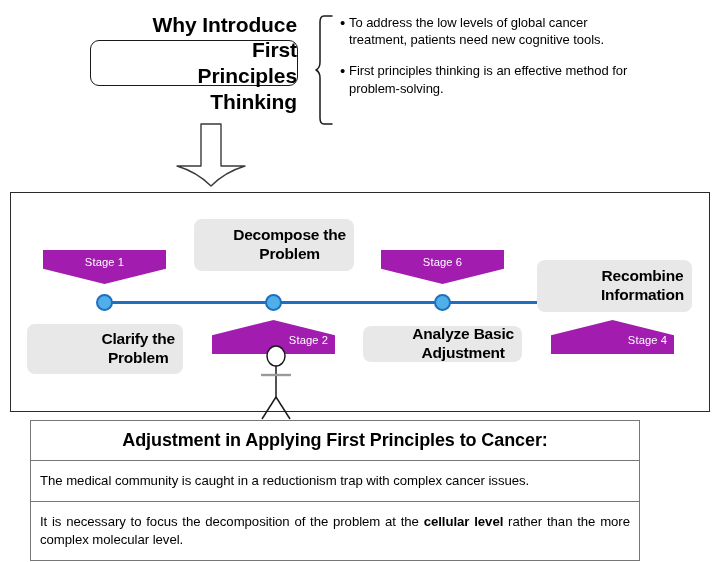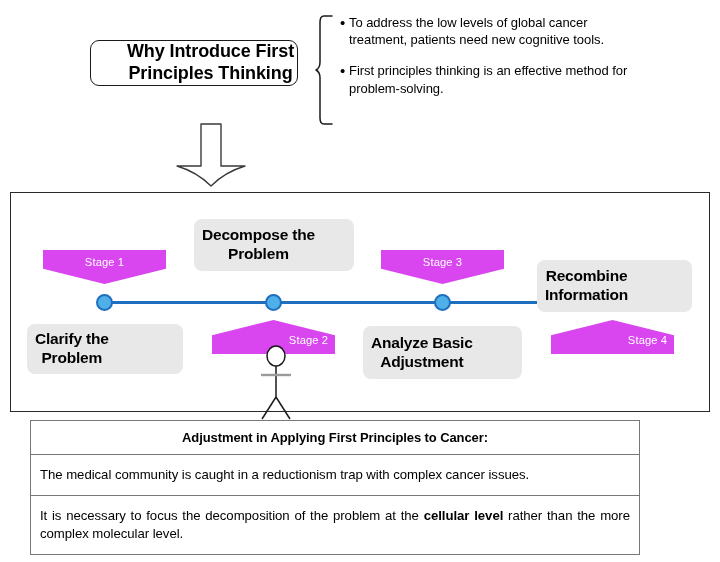--- a/index.html
+++ b/index.html
@@ -25,24 +25,24 @@
     height: 46px;
     border: 1.4px solid #1a1a1a;
     border-radius: 9px;
     background: #ffffff;
     display: flex;
     align-items: center;
     justify-content: center;
     box-sizing: border-box;
   }
   #title-box .title-text {
-    font-size: 18px;
+    font-size: 21px;
     font-weight: bold;
     line-height: 1.22;
-    text-align: center;
+    text-align: right;
     letter-spacing: -0.1px;
     margin-left: 33px;
   }
 
   
   #brace-wrap {
     position: absolute;
     left: 314px;
     top: 14px;
     width: 22px;
@@ -112,21 +112,21 @@
     border: 2.4px solid #1F6FC0;
     box-sizing: border-box;
     top: 294px;
   }
 
   
   .chev {
     position: absolute;
     width: 123px;
     height: 34px;
-    background: #d946ef;
+    background: #a21caf;
   }
   .chev-down {
     clip-path: polygon(0% 0%, 100% 0%, 100% 55%, 50% 100%, 0% 55%);
   }
   .chev-up {
     clip-path: polygon(50% 0%, 100% 45%, 100% 100%, 0% 100%, 0% 45%);
   }
   .chev-label {
     position: absolute;
     left: 0;
@@ -140,21 +140,21 @@
   .chev-down .chev-label { top: 6px; }
   .chev-up   .chev-label { top: 14px; padding-left: 35px; }
 
   
   .gbox {
     position: absolute;
     background: #E8E8E8;
     border-radius: 8px;
     display: flex;
     align-items: center;
-    justify-content: flex-start;
+    justify-content: flex-end;
     text-align: center;
     font-size: 15.5px;
     font-weight: bold;
     line-height: 1.22;
     box-sizing: border-box;
     padding: 4px 8px;
     letter-spacing: -0.2px;
   }
 
   
@@ -176,21 +176,21 @@
     border-bottom: none;
     box-sizing: border-box;
     background: #ffffff;
   }
   .trow {
     border-bottom: 1px solid #777;
     box-sizing: border-box;
   }
   #trow-header {
     text-align: center;
-    font-size: 13px;
+    font-size: 18px;
     font-weight: bold;
     padding: 9px 10px 9px 10px;
     letter-spacing: -0.1px;
   }
   .trow-body {
     font-size: 13.2px;
     line-height: 18px;
     padding: 11px 9px 11px 9px;
     text-align: justify;
     text-justify: inter-word;
@@ -254,23 +254,23 @@
   <span class="chev-label">Stage 2</span>
 </div>
 <div class="gbox" style="left:194px; top:219px; width:160px; height:52px;">
   <span>
     <span>Decompose the</span><br>
     <span>Problem</span>
   </span>
 </div>
 
 <div class="chev chev-down" style="left:381px; top:250px;">
-  <span class="chev-label">Stage 3</span>
-</div>
-<div class="gbox" style="left:363px; top:326px; width:159px; height:53px;">
+  <span class="chev-label">Stage 6</span>
+</div>
+<div class="gbox" style="left:363px; top:326px; width:159px; height:36px;">
   <span>
     <span>Analyze Basic</span><br>
     <span>Adjustment</span>
   </span>
 </div>
 
 <div class="chev chev-up" style="left:551px; top:320px;">
   <span class="chev-label">Stage 4</span>
 </div>
 <div class="gbox" style="left:537px; top:224px; width:155px; height:52px;margin-top:36px;">

